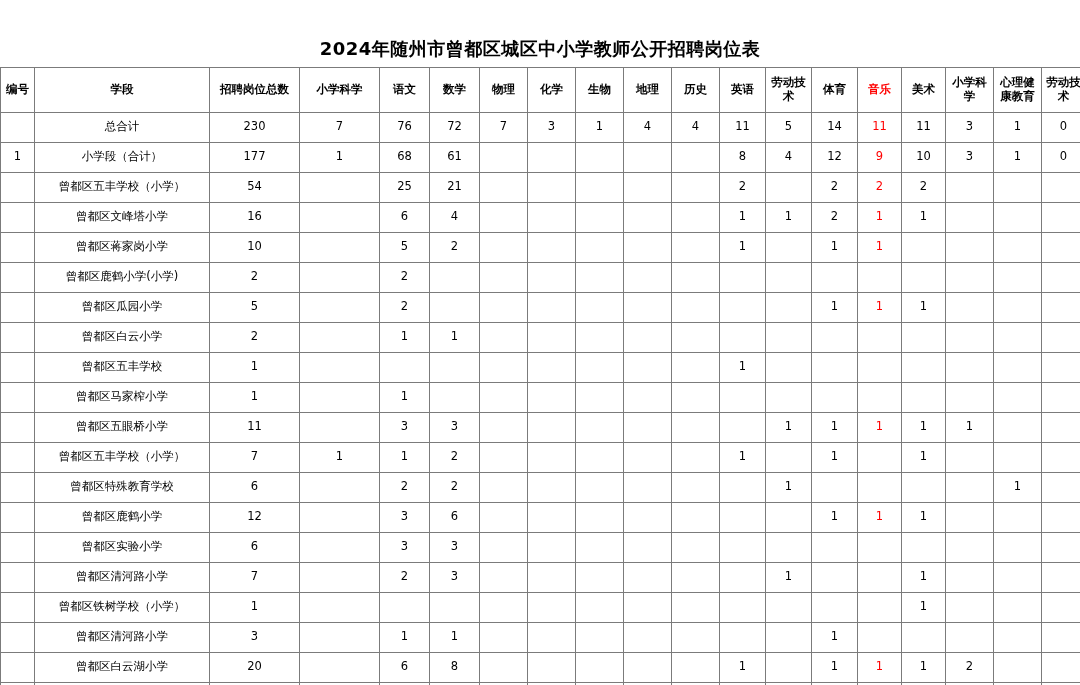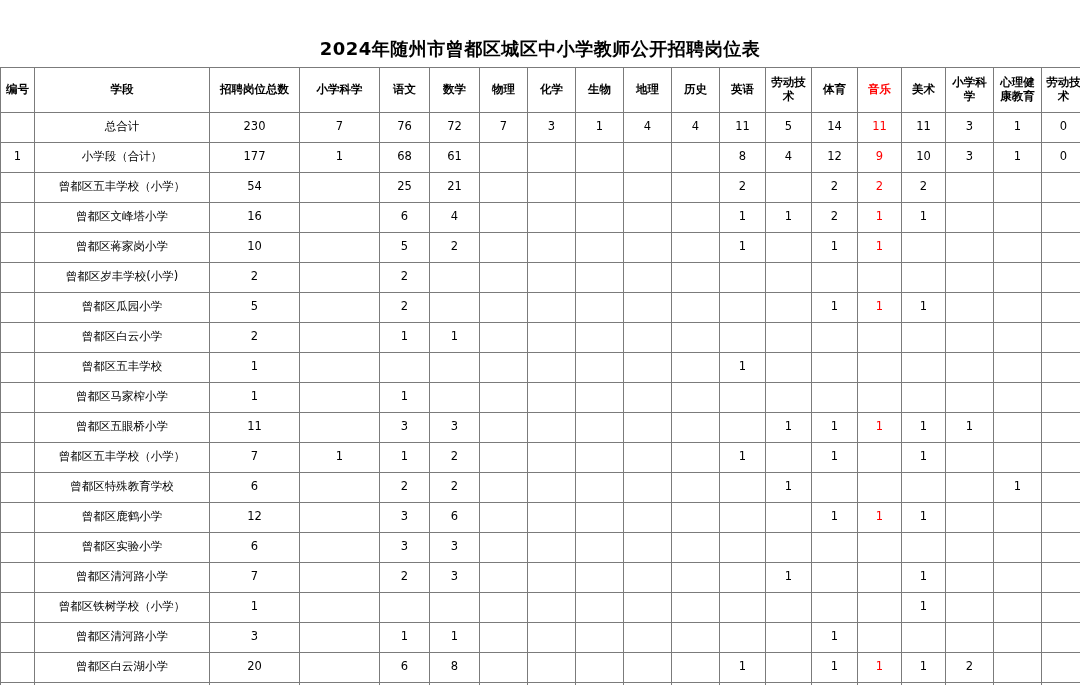--- a/index.html
+++ b/index.html
@@ -239,21 +239,21 @@
           <td></td>
           <td>1</td>
           <td class="c-music">1</td>
           <td></td>
           <td></td>
           <td></td>
           <td></td>
         </tr>
         <tr>
           <td class="idx"></td>
-          <td class="label">曾都区岁丰学校(小学)</td>
+          <td class="label">曾都区鹿鹤小学(小学)</td>
           <td>2</td>
           <td></td>
           <td>2</td>
           <td></td>
           <td></td>
           <td></td>
           <td></td>
           <td></td>
           <td></td>
           <td></td>

